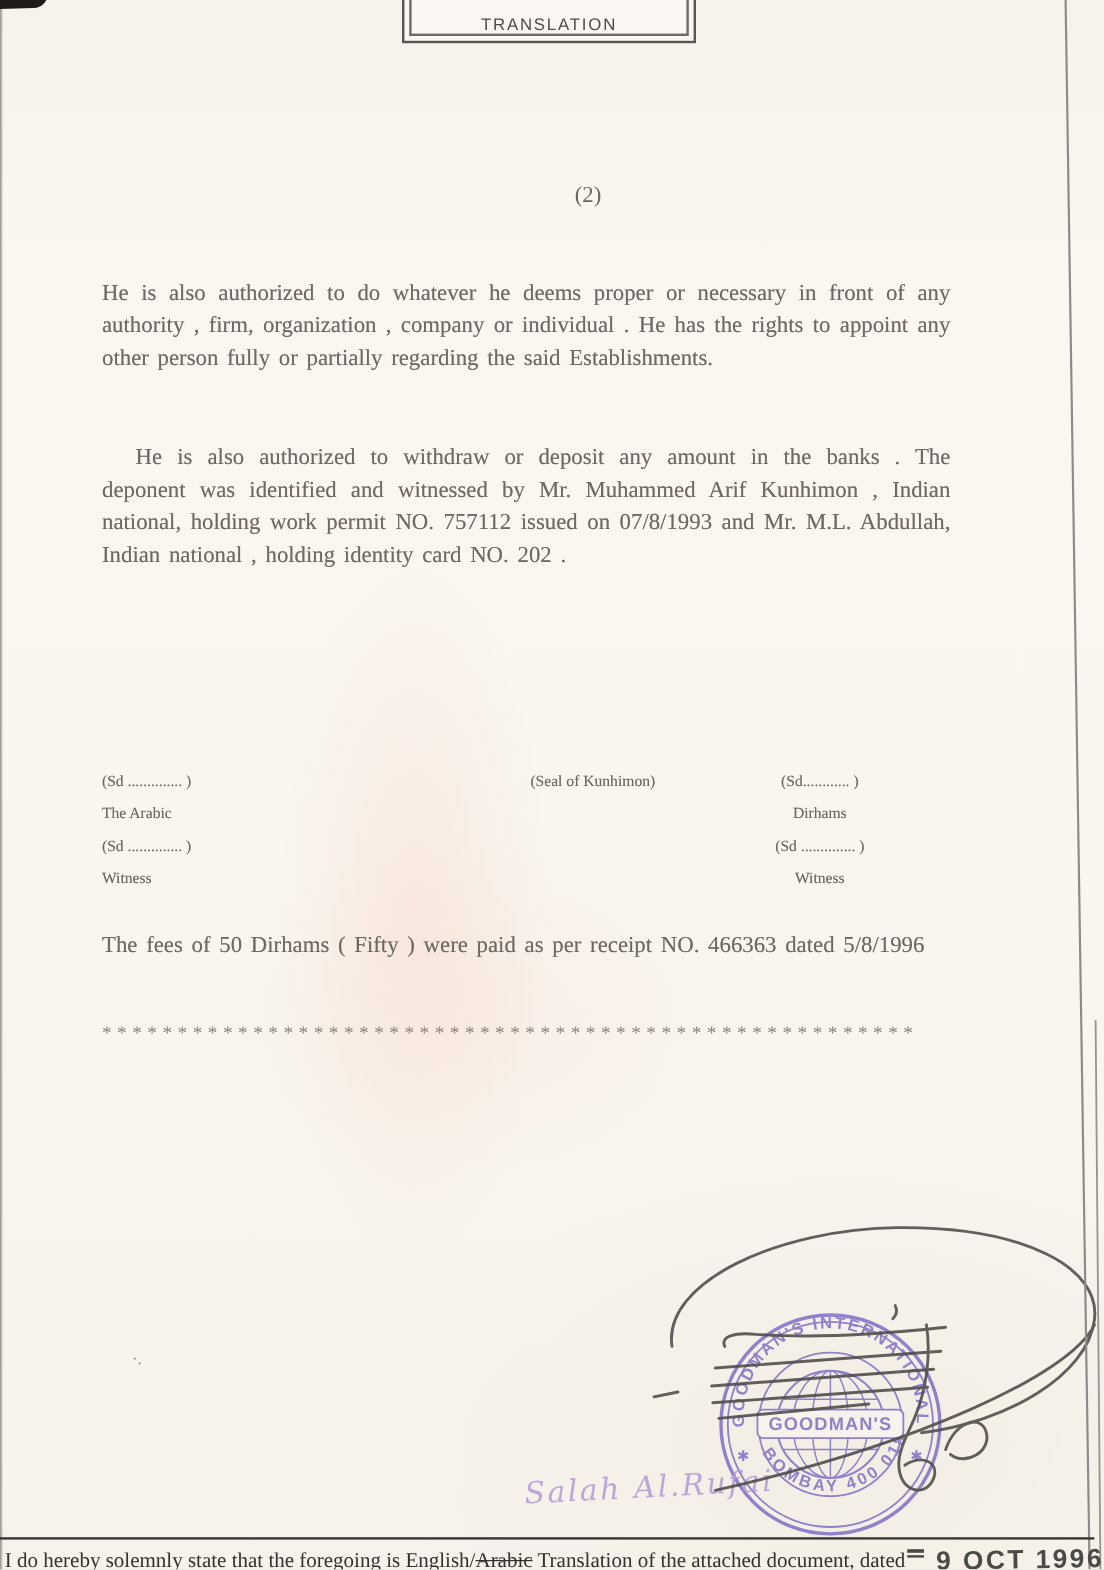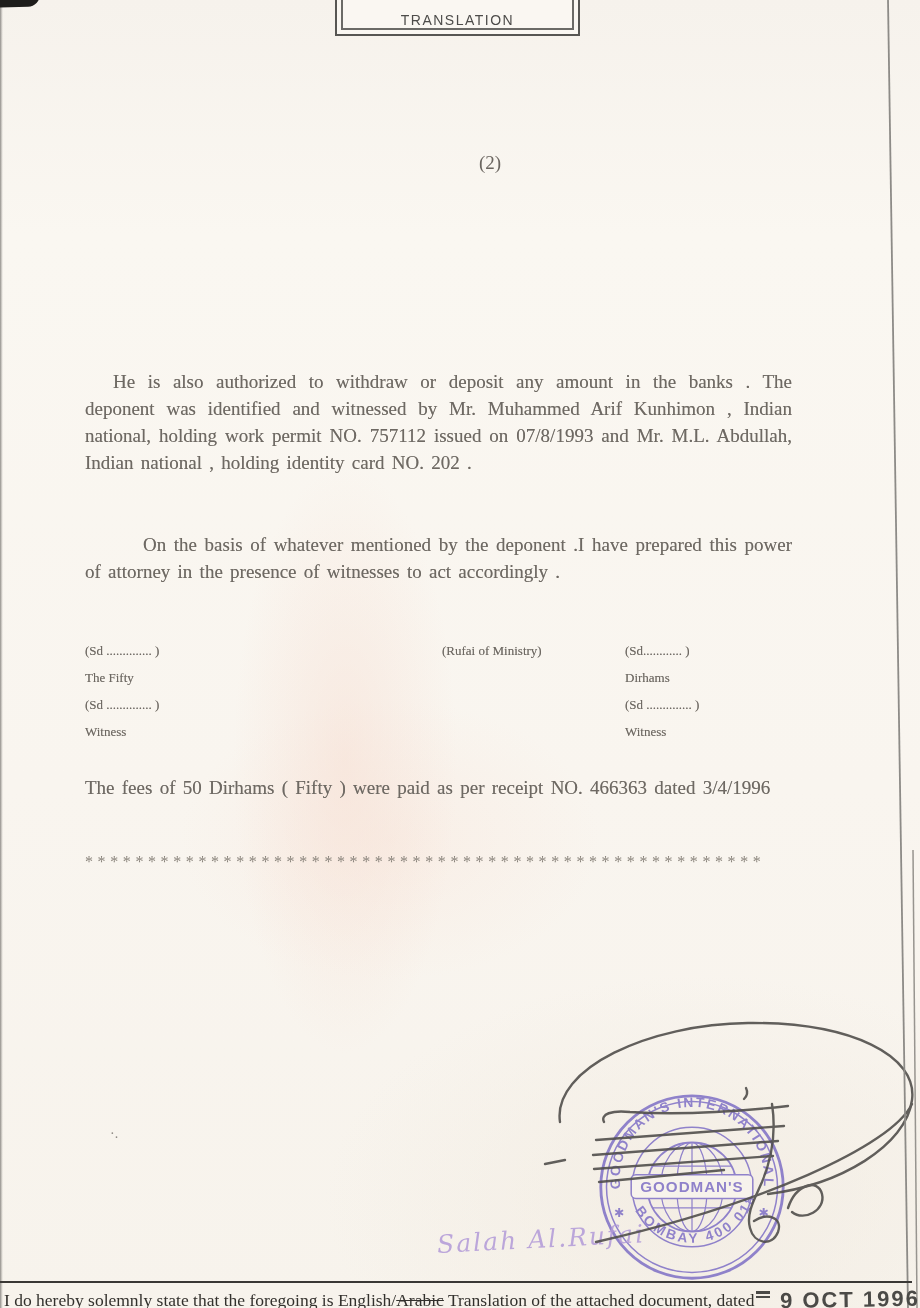--- a/index.html
+++ b/index.html
@@ -57,21 +57,21 @@
     text-shadow: 0 0 0.4px rgba(110,105,99,0.55);
   }
   .p1 { top: 231px; }
   .p2 { top: 368px; text-indent: 28px; }
   .p3 { top: 531px; text-indent: 58px; }
   .fees { top: 774px; }
 
   .sig-col { position: absolute; font-size: 13px; line-height: 27px; color: #6e6963; white-space: nowrap; text-shadow: 0 0 0.4px rgba(110,105,99,0.55); }
   .sig-left { left: 85px; top: 637px; }
   .sig-seal { left: 442px; top: 637px; }
-  .sig-right { left: 625px; top: 637px; }
+  .sig-right { left: 646px; top: 637px; text-align: center; }
 
   .separator-row {
     position: absolute; left: 85px; top: 853px; width: 720px;
     font-size: 16px; letter-spacing: 4.6px; color: #8a847c; white-space: nowrap; overflow: hidden;
   }
 
   
   .stamp-wrap { position: absolute; left: 597px; top: 1092px; width: 190px; height: 190px; opacity: 0.88; }
   .stamp-wrap svg { display: block; }
 
@@ -117,38 +117,38 @@
   <div class="corner-top-left"></div>
   <div class="tick-top"></div>
 
   <div class="translation-box">
     <div class="translation-box-inner"></div>
     <div class="translation-title">TRANSLATION</div>
   </div>
 
   <div class="page-number">(2)</div>
 
+  <div class="body-text p1">He is also authorized to do whatever he  deems proper or necessary in front of any authority , firm,  organization , company or individual . He has the rights  to appoint any other person fully or partially regarding the said Establishments.</div>
   <div class="body-text p2">He is also authorized to withdraw or deposit any amount in the banks . The  deponent was identified and witnessed by Mr. Muhammed Arif Kunhimon ,  Indian national,  holding work permit NO. 757112 issued on 07/8/1993  and  Mr. M.L. Abdullah,  Indian national , holding identity card NO. 202 .</div>
-  <div class="body-text p3">On   the basis of whatever mentioned by the deponent .I have prepared  this  power  of  attorney  in  the  presence  of  witnesses to act accordingly .</div>
 
   <div class="sig-col sig-left">
     <div>(Sd .............. )</div>
-    <div>The Fifty</div>
+    <div>The Arabic</div>
     <div>(Sd .............. )</div>
     <div>Witness</div>
   </div>
-  <div class="sig-col sig-seal">(Rufai of Ministry)</div>
+  <div class="sig-col sig-seal">(Seal of Kunhimon)</div>
   <div class="sig-col sig-right">
     <div>(Sd............ )</div>
     <div>Dirhams</div>
     <div>(Sd .............. )</div>
     <div>Witness</div>
   </div>
 
-  <div class="body-text fees">The  fees  of  50  Dirhams  (  Fifty  )   were paid as per receipt NO. 466363 dated 3/4/1996</div>
+  <div class="body-text fees">The  fees  of  50  Dirhams  (  Fifty  )   were paid as per receipt NO. 466363 dated 5/8/1996</div>
 
   <div class="separator-row">******************************************************</div>
 
   <div class="stray-marks" style="left:110px; top:1126px;">·.</div>
 
   <div class="stamp-wrap">
     <svg width="190" height="190" viewBox="0 0 200 200">
       <defs>
         <path id="arcTop" d="M 25,104 A 76,76 0 1 1 175,104" fill="none"></path>
         <path id="arcBottom" d="M 34,112 A 70,70 0 0 0 166,112" fill="none"></path>

